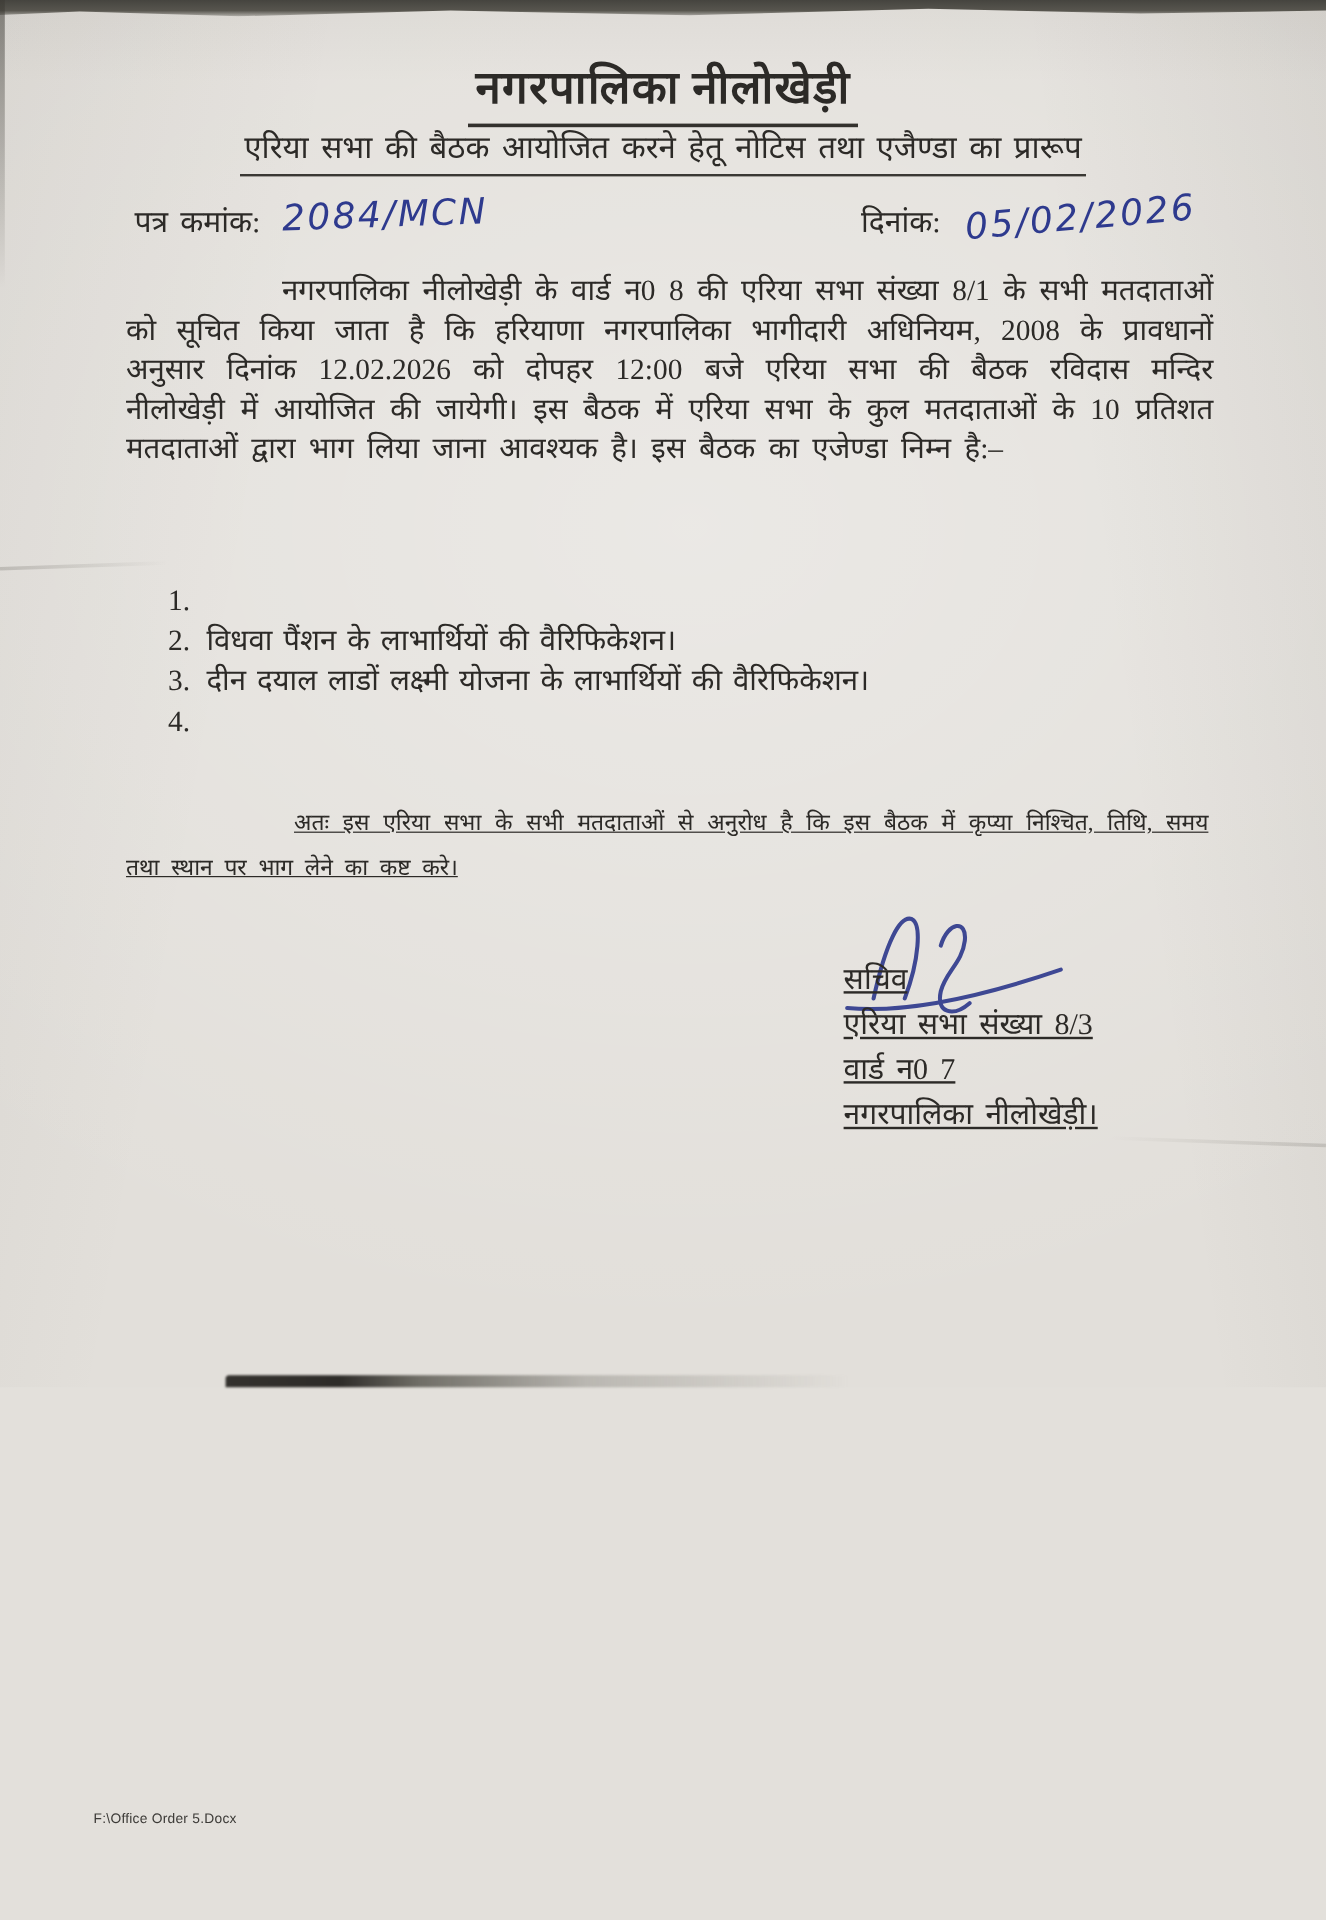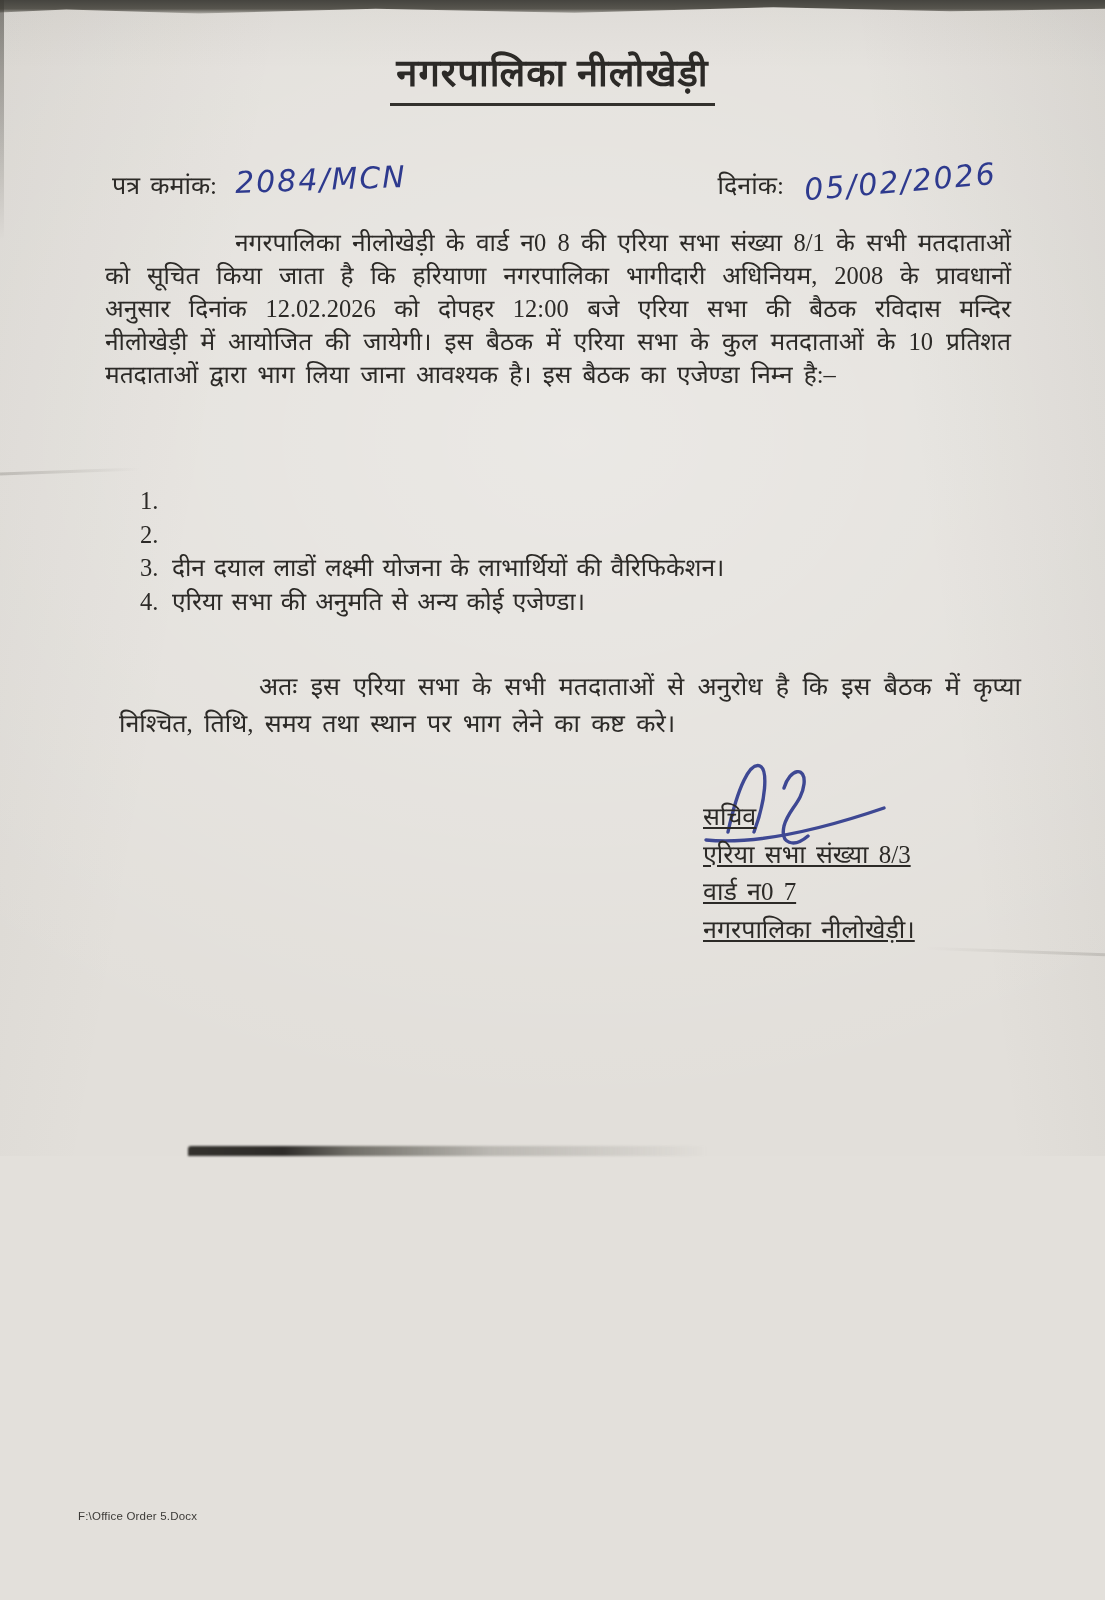--- a/index.html
+++ b/index.html
@@ -97,25 +97,26 @@
   .agenda {
     position: absolute; top: 484px; left: 140px;
     margin: 0; padding: 0; list-style: none;
     font-size: 24.5px; line-height: 33.5px;
     word-spacing: 3px;
   }
   .agenda li { display: flex; }
   .agenda .num { width: 32px; flex: 0 0 32px; }
 
   .closing-para {
-    position: absolute; top: 668px; left: 119px; width: 902px;
-    font-size: 25px; line-height: 37px;
+    position: absolute; top: 668px; left: 105px; width: 902px;
+    font-size: 19px; line-height: 37px;
     text-align: justify; text-indent: 140px;
     word-spacing: 5px;
     margin: 0;
+    text-decoration: underline;
   }
 
   .sig-block {
     position: absolute; top: 798px; left: 703px;
     font-size: 25px; line-height: 37.5px;
     word-spacing: 4px;
     text-decoration: underline;
   }
   .signature-svg {
     position: absolute; top: 752px; left: 688px;
@@ -135,48 +136,49 @@
 
 <div class="scan">
 
   <div class="top-edge"></div>
   <div class="left-edge"></div>
   <div class="crease-1"></div>
   <div class="crease-2"></div>
 
   <h1 class="doc-title"><span>नगरपालिका नीलोखेड़ी</span></h1>
 
+  <div class="doc-subtitle"><span>एरिया सभा की बैठक आयोजित करने हेतू नोटिस तथा एजैण्डा का प्रारूप</span></div>
 
   <div class="meta-row">
     <div class="letter-no">
       <span>पत्र कमांक:</span>
       <span class="hand">2084/MCN</span>
     </div>
     <div class="date-field">
       <span>दिनांक:</span>
       <span class="hand">05/02/2026</span>
     </div>
   </div>
 
   <p class="body-para">नगरपालिका नीलोखेड़ी के वार्ड न0 8 की एरिया सभा संख्या 8/1 के सभी मतदाताओं को सूचित किया जाता है कि हरियाणा नगरपालिका भागीदारी अधिनियम, 2008 के प्रावधानों अनुसार दिनांक 12.02.2026 को दोपहर 12:00 बजे एरिया सभा की बैठक रविदास मन्दिर नीलोखेड़ी में आयोजित की जायेगी। इस बैठक में एरिया सभा के कुल मतदाताओं के 10 प्रतिशत मतदाताओं द्वारा भाग लिया जाना आवश्यक है। इस बैठक का एजेण्डा निम्न है:–</p>
 
   <ol class="agenda">
     <li>
       <span class="num">1.</span>
     </li>
     <li>
       <span class="num">2.</span>
+      <span class="txt">विधवा पैंशन के लाभार्थियों की वैरिफिकेशन।</span>
     </li>
     <li>
       <span class="num">3.</span>
       <span class="txt">दीन दयाल लाडों लक्ष्मी योजना के लाभार्थियों की वैरिफिकेशन।</span>
     </li>
     <li>
       <span class="num">4.</span>
-      <span class="txt">एरिया सभा की अनुमति से अन्य कोई एजेण्डा।</span>
     </li>
   </ol>
 
   <p class="closing-para">अतः इस एरिया सभा के सभी मतदाताओं से अनुरोध है कि इस बैठक में कृप्या निश्चित, तिथि, समय तथा स्थान पर भाग लेने का कष्ट करे।</p>
 
   <svg class="signature-svg" viewBox="0 0 250 102" xmlns="http://www.w3.org/2000/svg">
     <g fill="none" stroke="#303b8d" stroke-width="3.4" stroke-linecap="round" stroke-linejoin="round" opacity="0.92">
       <path d="M 40,80 C 50,34 62,10 72,14 C 80,18 78,48 66,80"></path>
       <path d="M 96,36 C 102,16 118,14 116,32 C 114,50 100,58 96,74 C 92,92 106,96 120,84"></path>
       <path d="M 18,88 C 60,92 120,82 196,56"></path>

